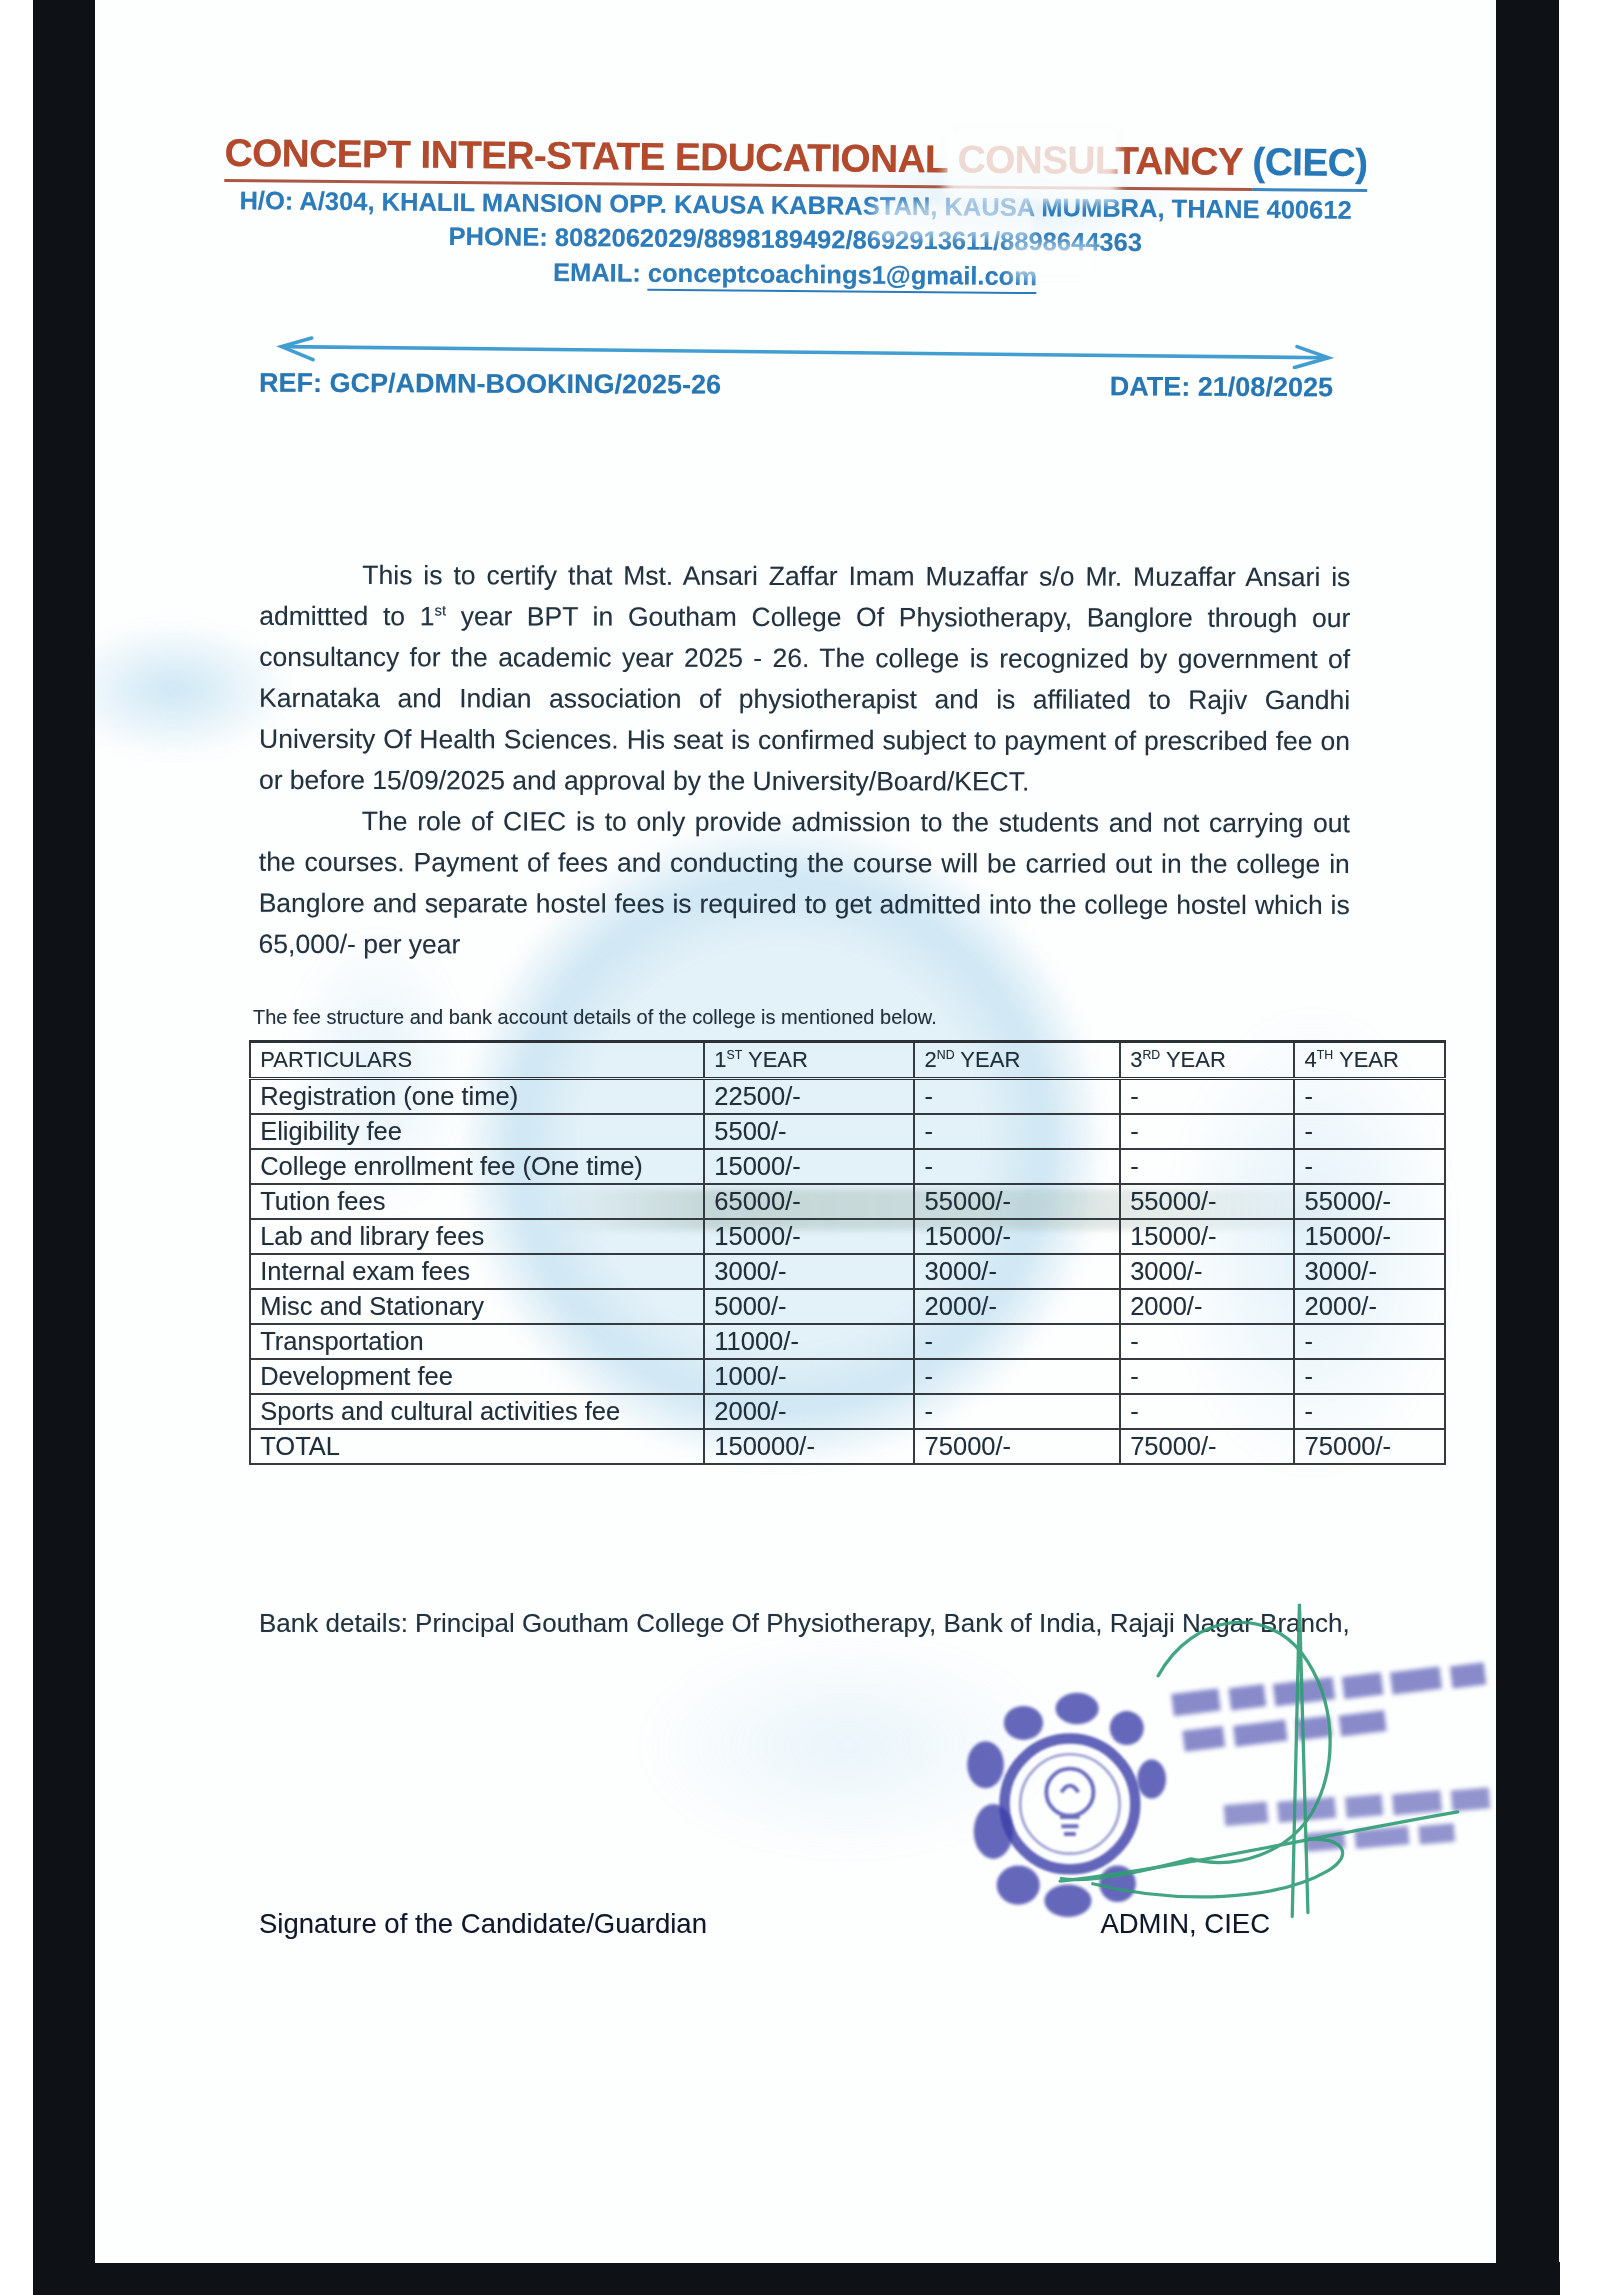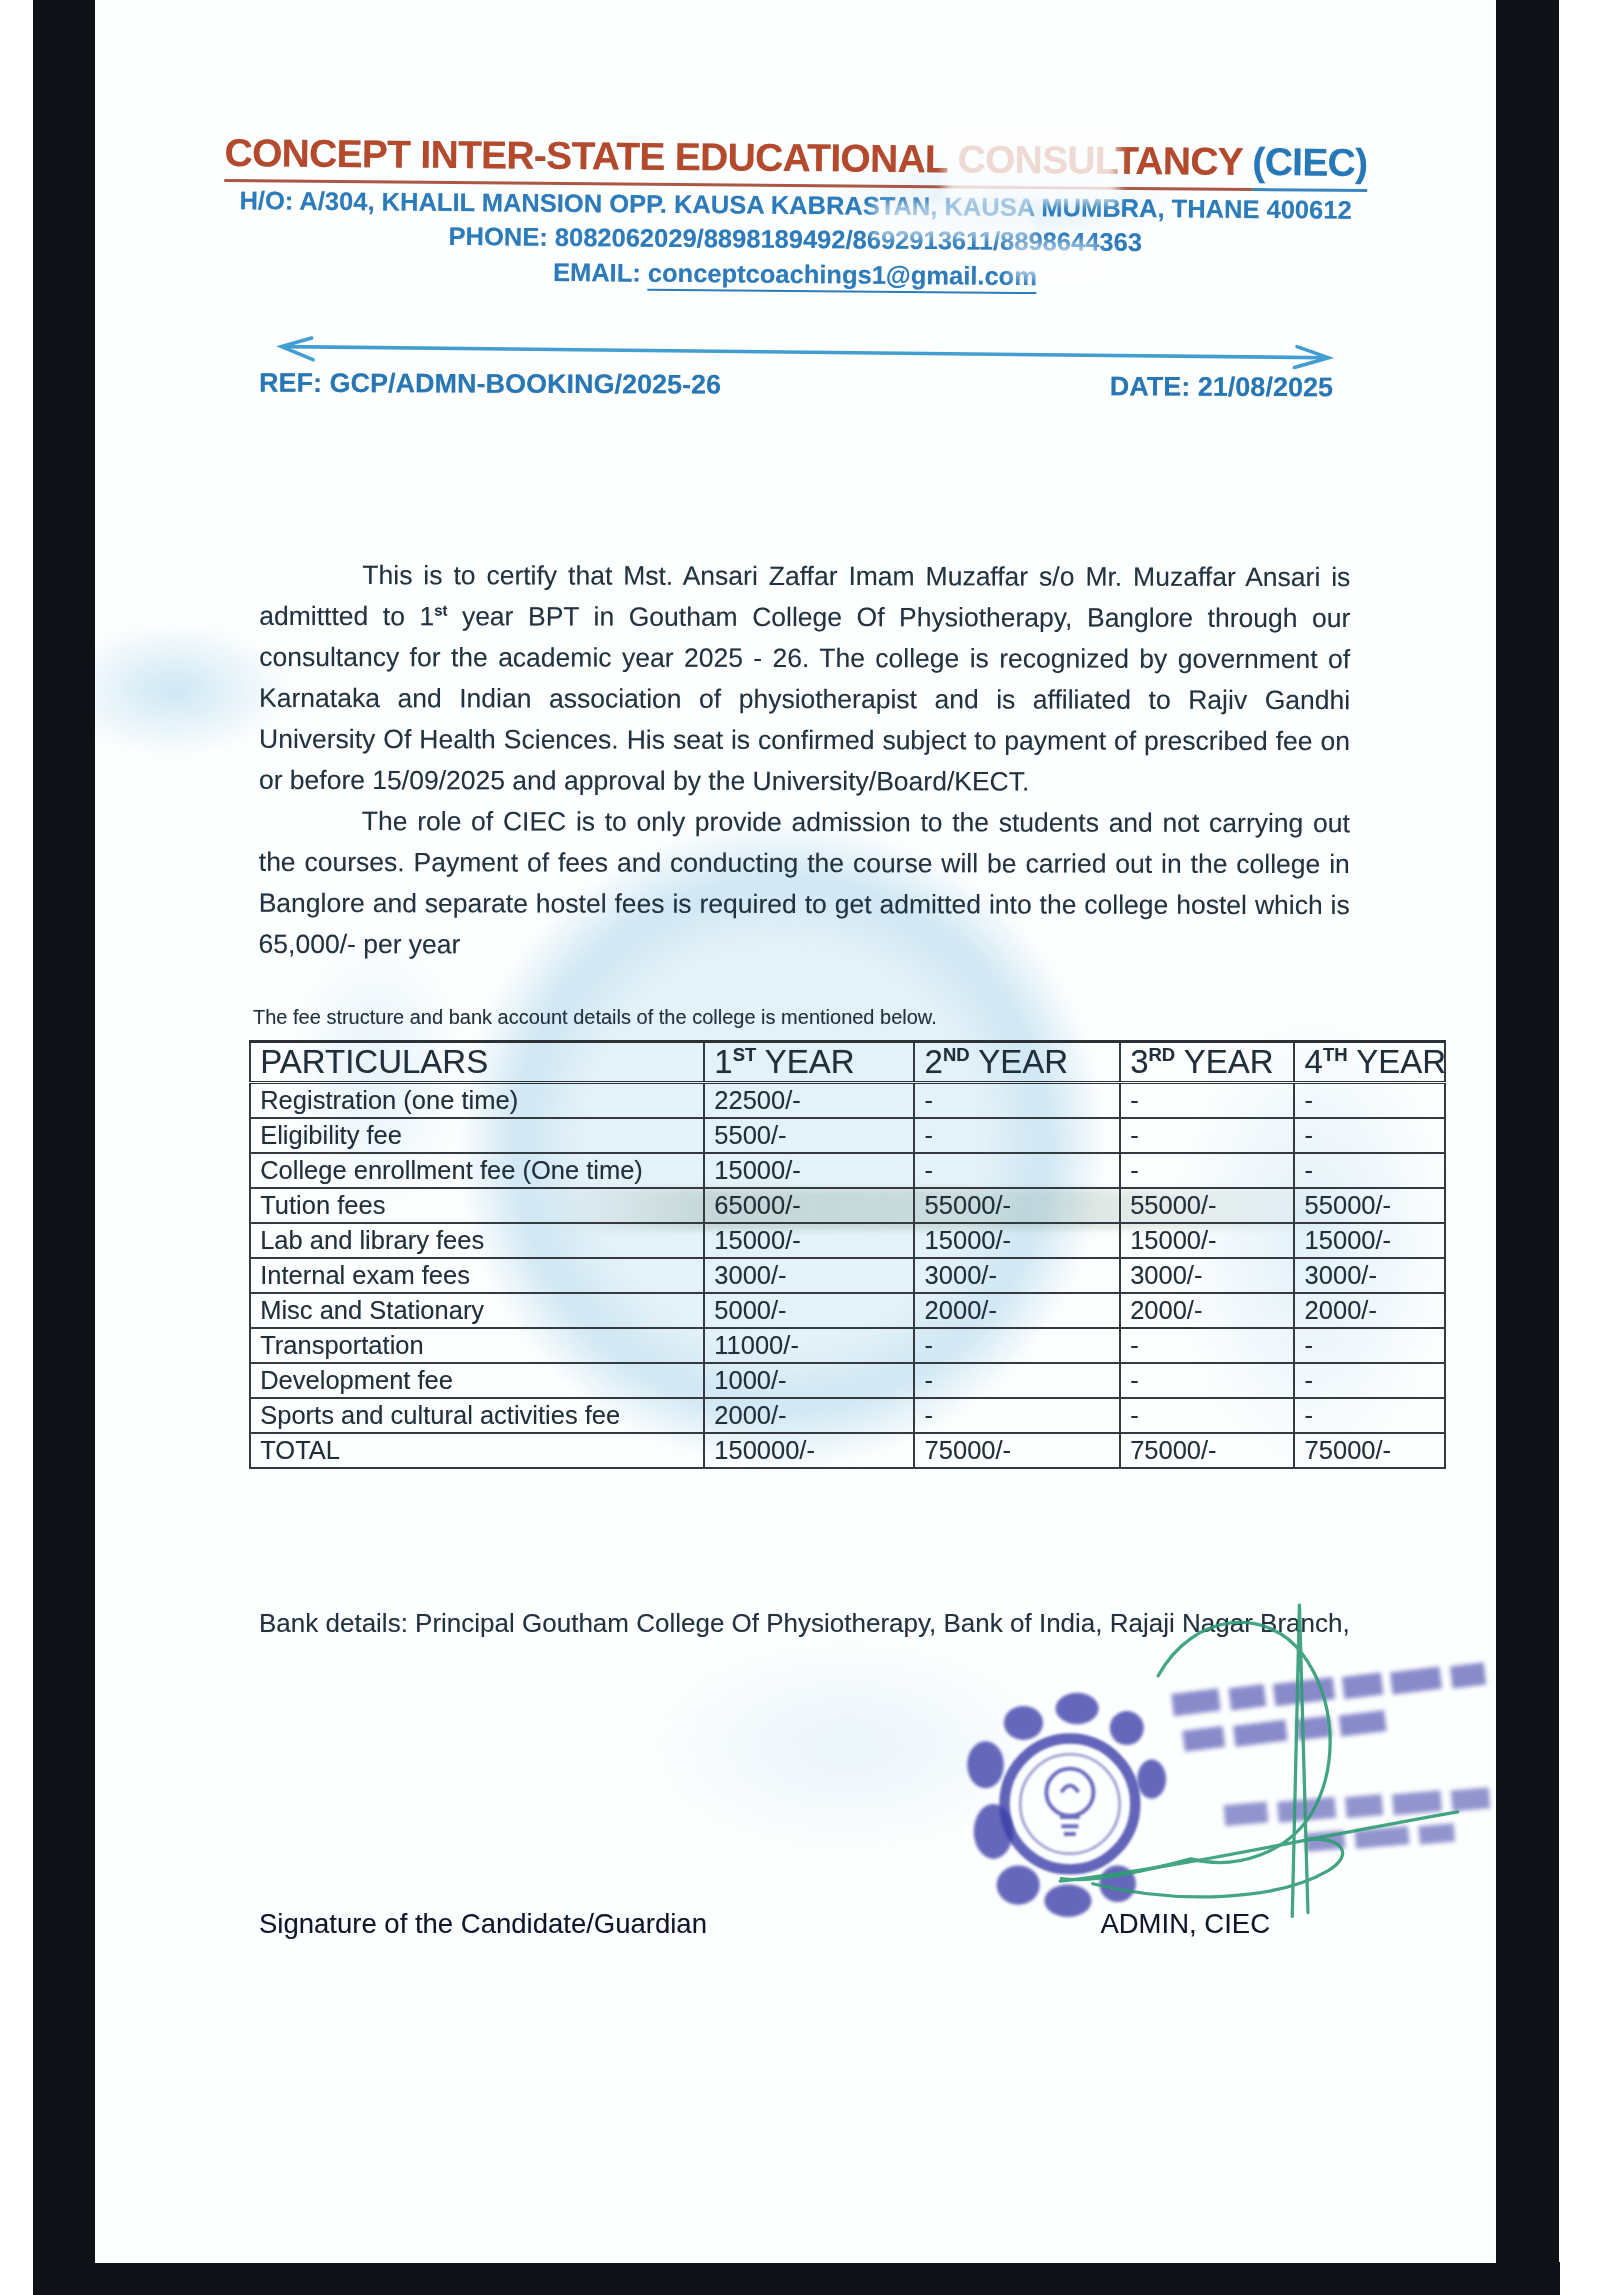--- a/index.html
+++ b/index.html
@@ -47,30 +47,30 @@
   .fade-2{left:778px;top:203px;width:160px;height:35px;background:rgba(253,254,254,.6);}
   .fade-3{left:915px;top:243px;width:88px;height:35px;background:rgba(253,254,254,.6);}
   
   .arrow-svg{left:180px;top:336px;width:1060px;height:33px;}
   .ref-row{left:164px;top:370px;width:1074px;display:flex;justify-content:space-between;
            font-size:27px;font-weight:600;color:#2577b6;transform:rotate(.25deg);}
   
   .body-text{left:164px;top:556px;width:1091px;font-size:26.5px;line-height:41px;
              color:#22323f;text-align:justify;transform:rotate(.12deg);}
   .para{margin:0;text-indent:103px;}
-  .body-text sup,.fee-table sup{font-size:56%;line-height:0;font-weight:bold;}
+  .body-text sup,.fee-table sup{font-size:56%;line-height:0;}
   .table-intro{left:158px;top:1006px;font-size:20px;color:#22323f;}
   
   .fee-table{left:154px;top:1040px;position:absolute;width:1197px;z-index:1;
              border-collapse:collapse;table-layout:fixed;color:#212f3b;}
   .fee-table th,.fee-table td{border:2px solid #343a3f;text-align:left;
              padding:0 2.6px 0 9.2px;font-size:25.5px;font-weight:400;height:33px;
              overflow:hidden;white-space:nowrap;}
   .fee-table thead th{border-top:3.3px solid #2c3136;border-bottom:3.9px double #2c3136;
-             font-size:33px;height:34px;margin-left:40px;}
+             font-size:22px;height:34px;margin-left:40px;}
   .fee-table{border:2.6px solid #2c3136;}
   
   .bank{left:164px;top:1603px;font-size:26px;color:#22323f;line-height:41px;}
   .bank-line2{padding-left:79px;}
   .footer-row{left:164px;top:1908px;width:1011px;display:flex;justify-content:space-between;
               font-size:27.5px;color:#0f172a;}
   .stamp-svg{left:867px;top:1596px;width:582px;height:327px;z-index:2;}
 </style>
 </head>
 <body>

